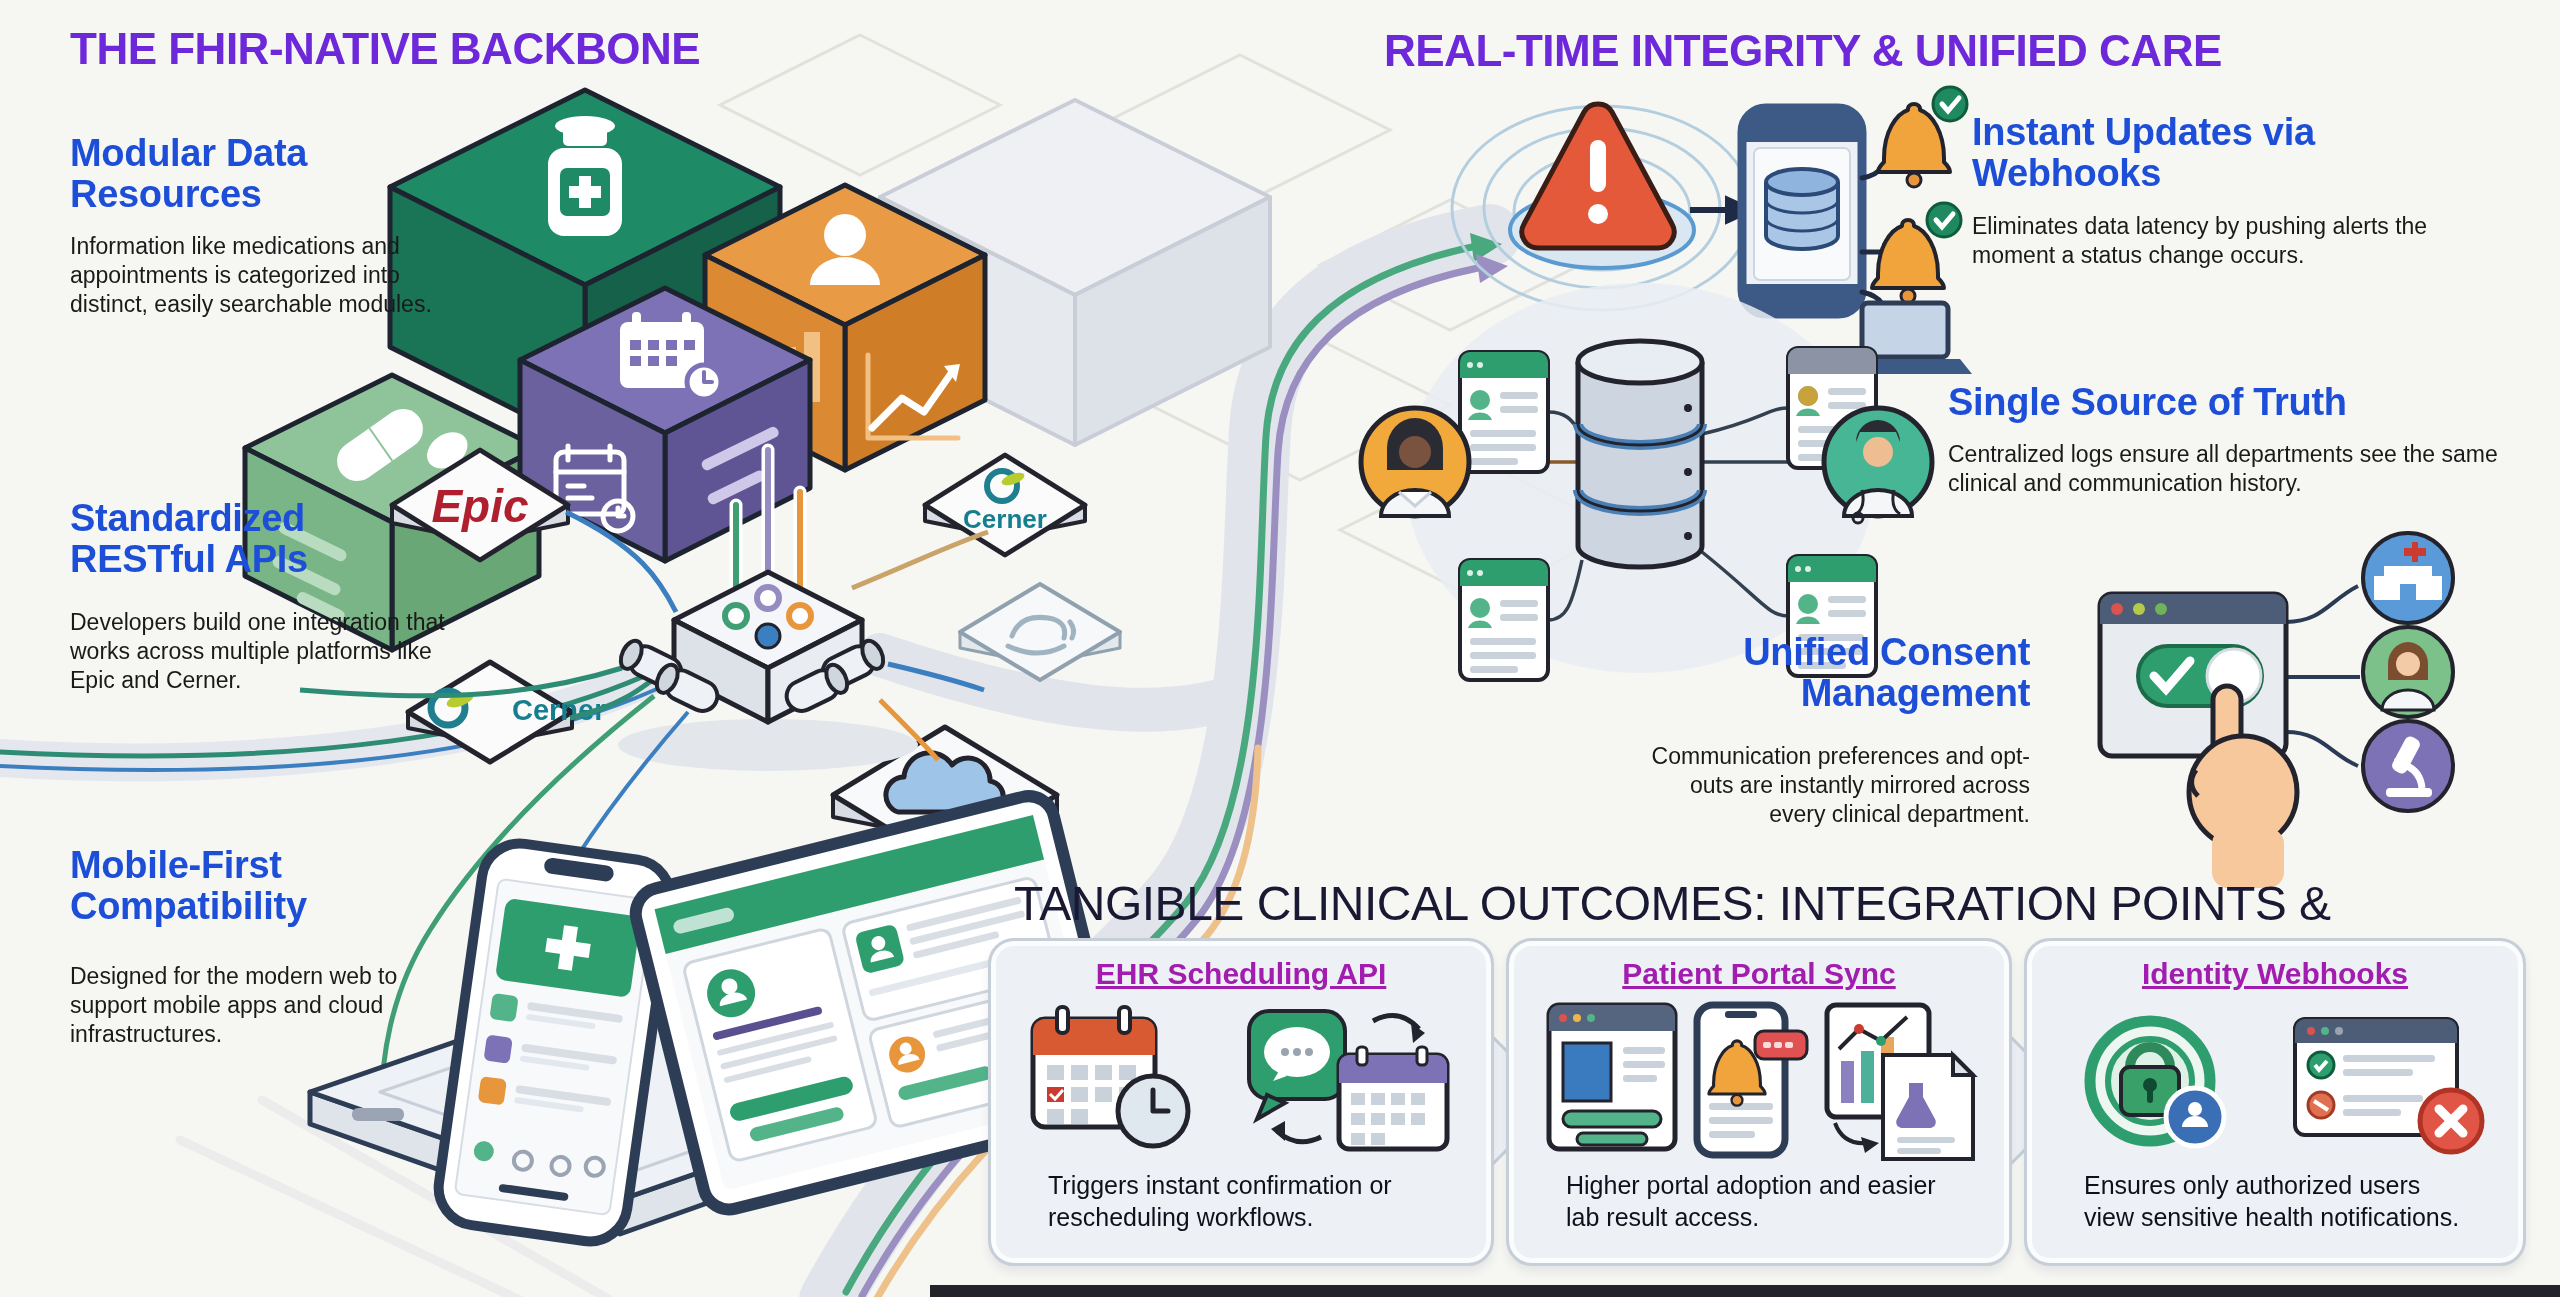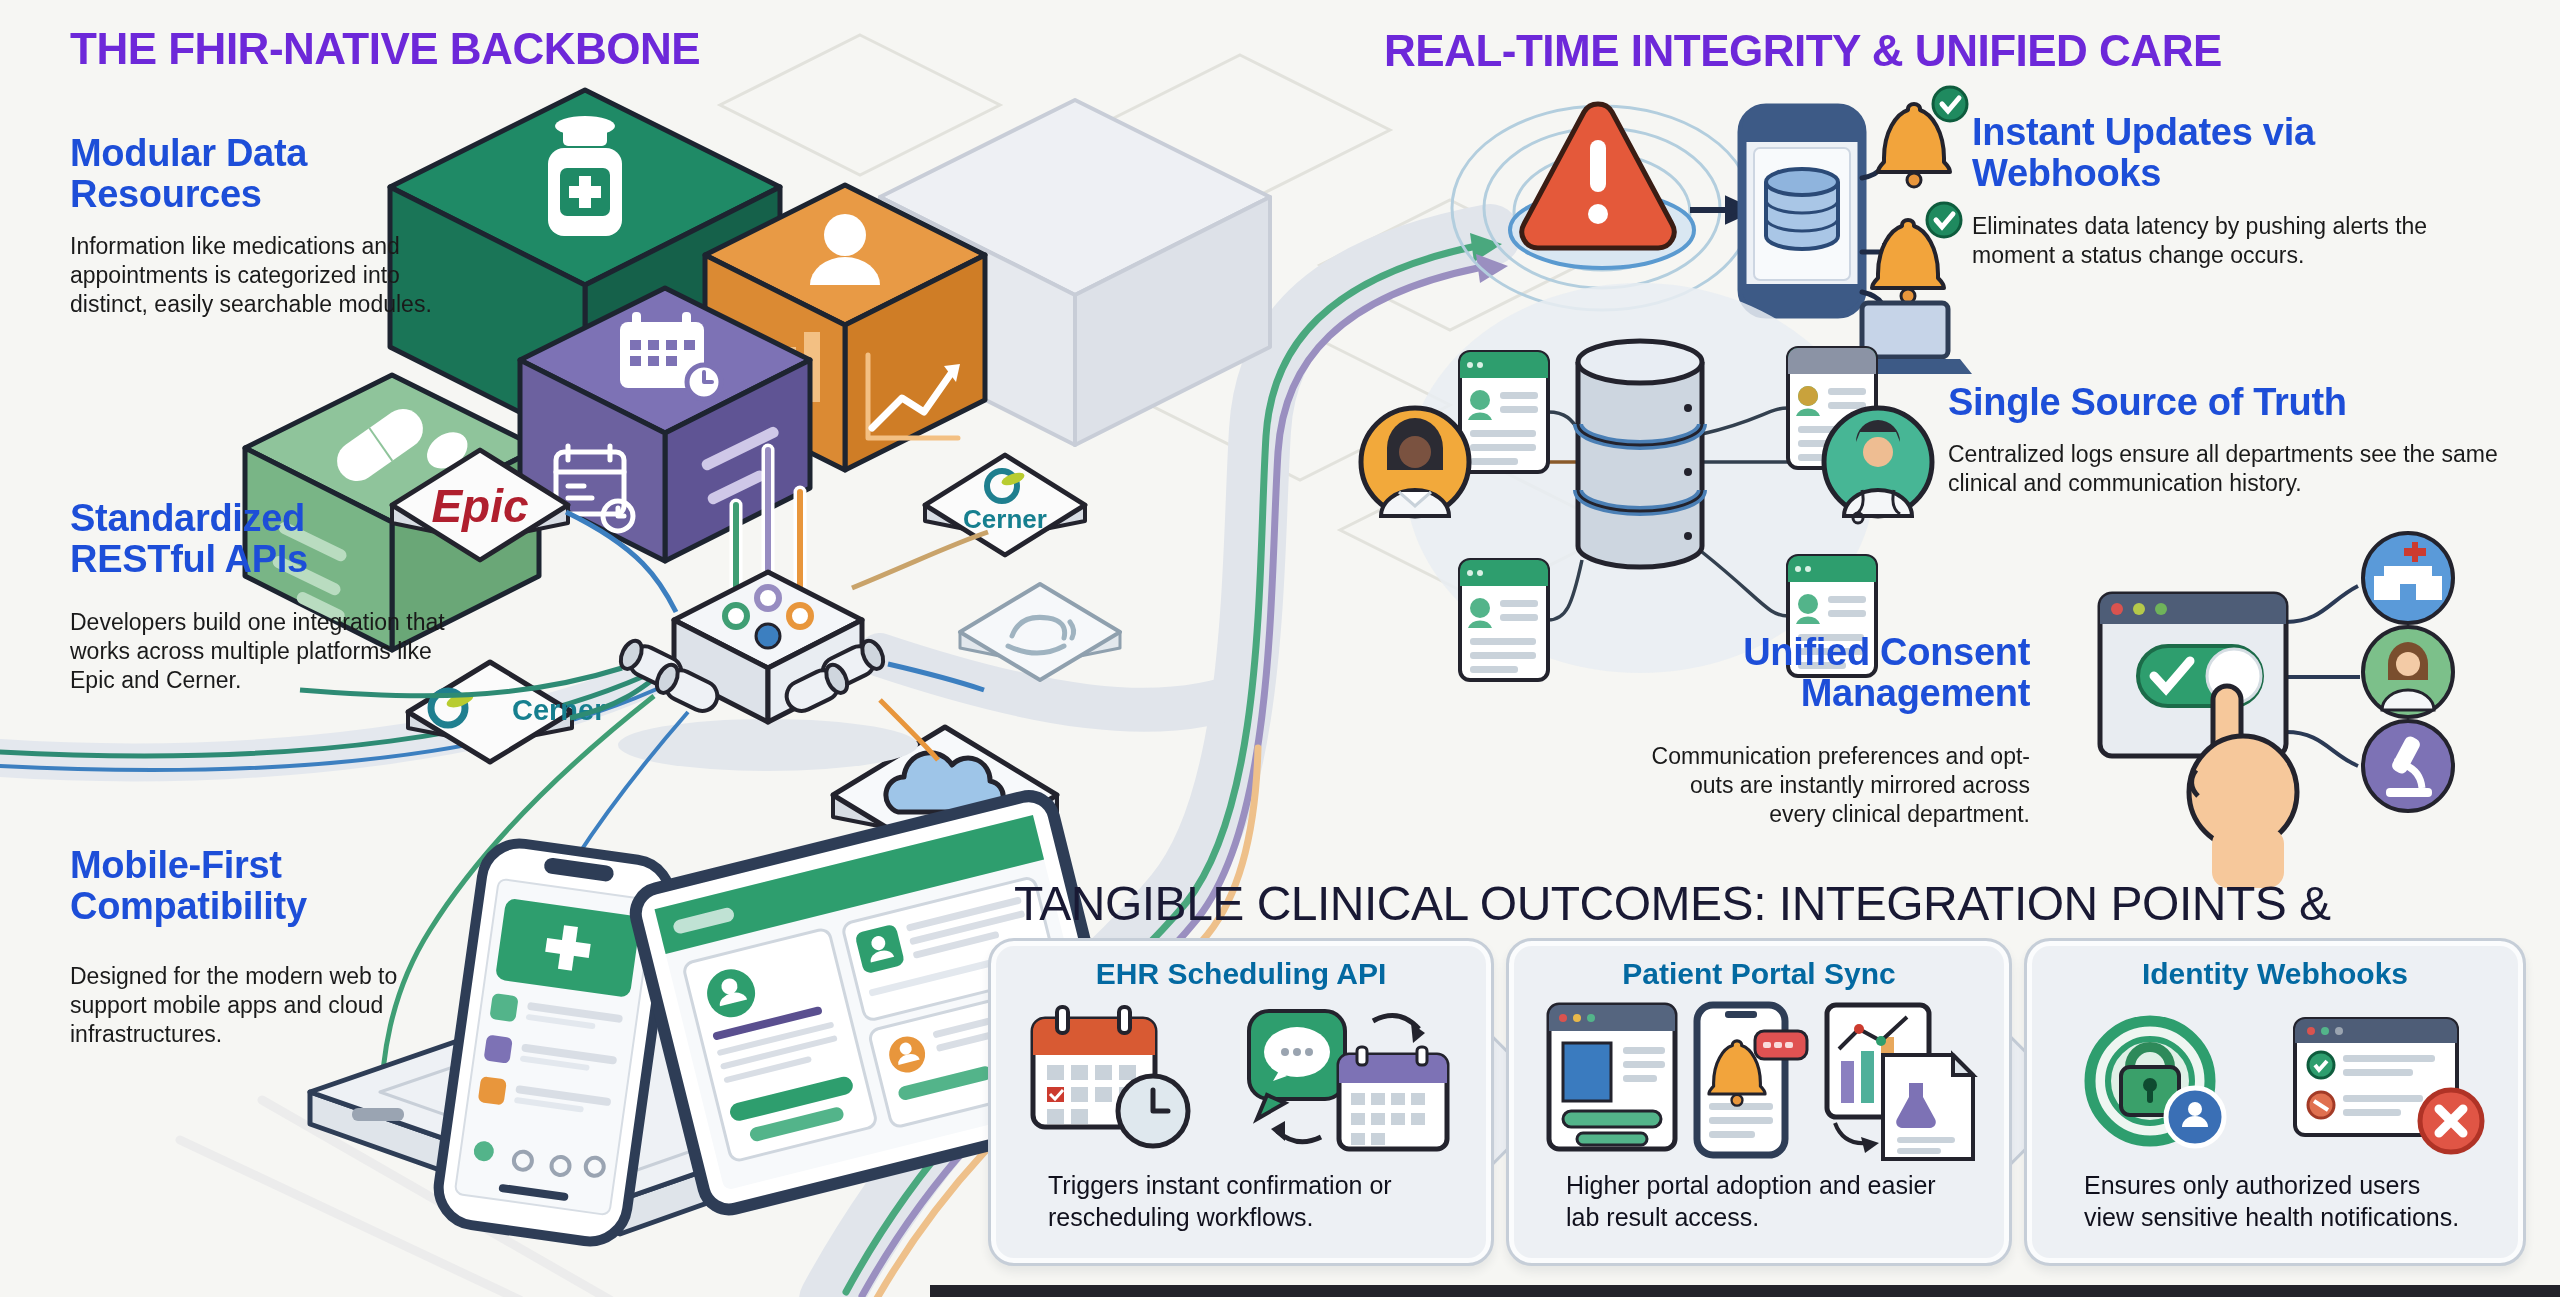--- a/index.html
+++ b/index.html
@@ -22,21 +22,21 @@
   .right-align{text-align:right;}
   .outcome-title{
     font-size:48px;font-weight:400;color:#191934;letter-spacing:-0.5px;margin-left:26px;
   }
   .card{
     position:absolute;top:938px;height:322px;
     background:#edf0f4;border:3px solid #c6ced8;border-radius:26px;
     box-shadow:0 0 0 5px #fbfcfd inset, 0 6px 10px rgba(40,50,70,.08);
   }
   .card-title{
-    text-align:center;font-size:30px;font-weight:700;color:#0369a1;margin-top:16px;
+    text-align:center;font-size:30px;font-weight:700;color:#a21caf;margin-top:16px;text-decoration:underline;
   }
   .card-body{
     font-size:25px;font-weight:500;color:#10101c;line-height:1.28;padding:0 57px;margin-top:4px;
   }
   .card-icons{display:block;margin:6px auto 0 auto;}
   .chev{
     position:absolute;width:90px;height:90px;top:1054px;
     background:#edf0f4;border-top:3px solid #c6ced8;border-right:3px solid #c6ced8;
     box-shadow:5px -5px 0 0 #fbfcfd inset;
     transform:rotate(45deg);

